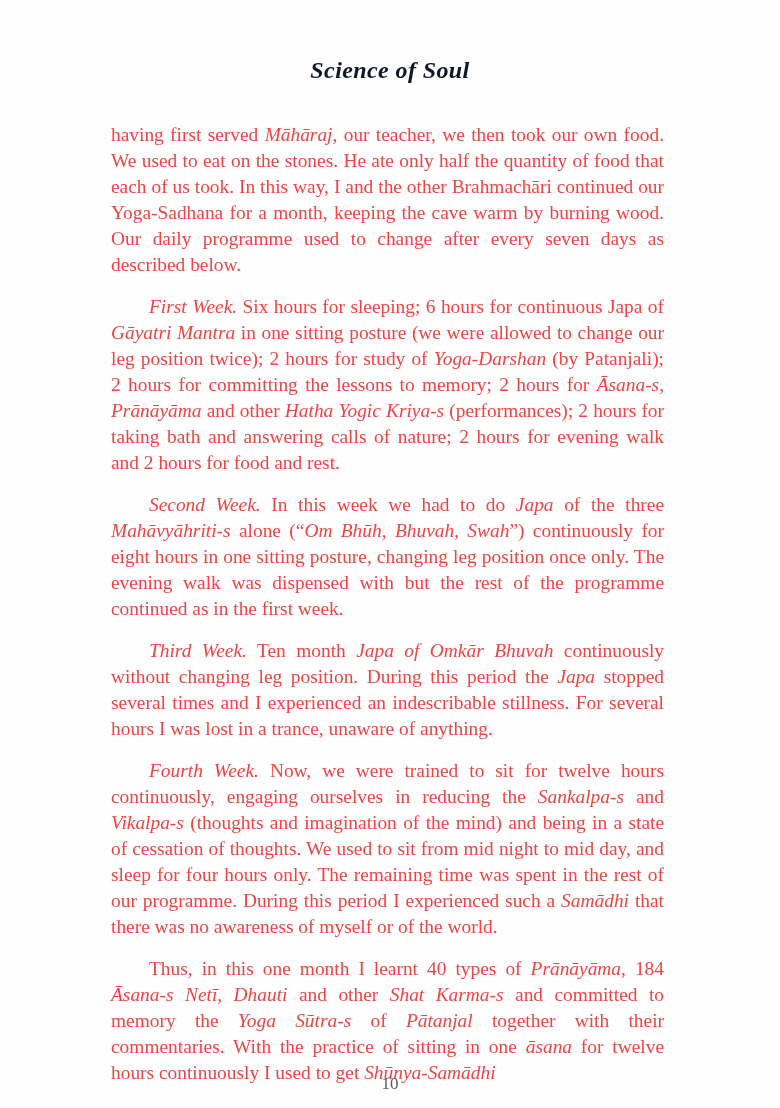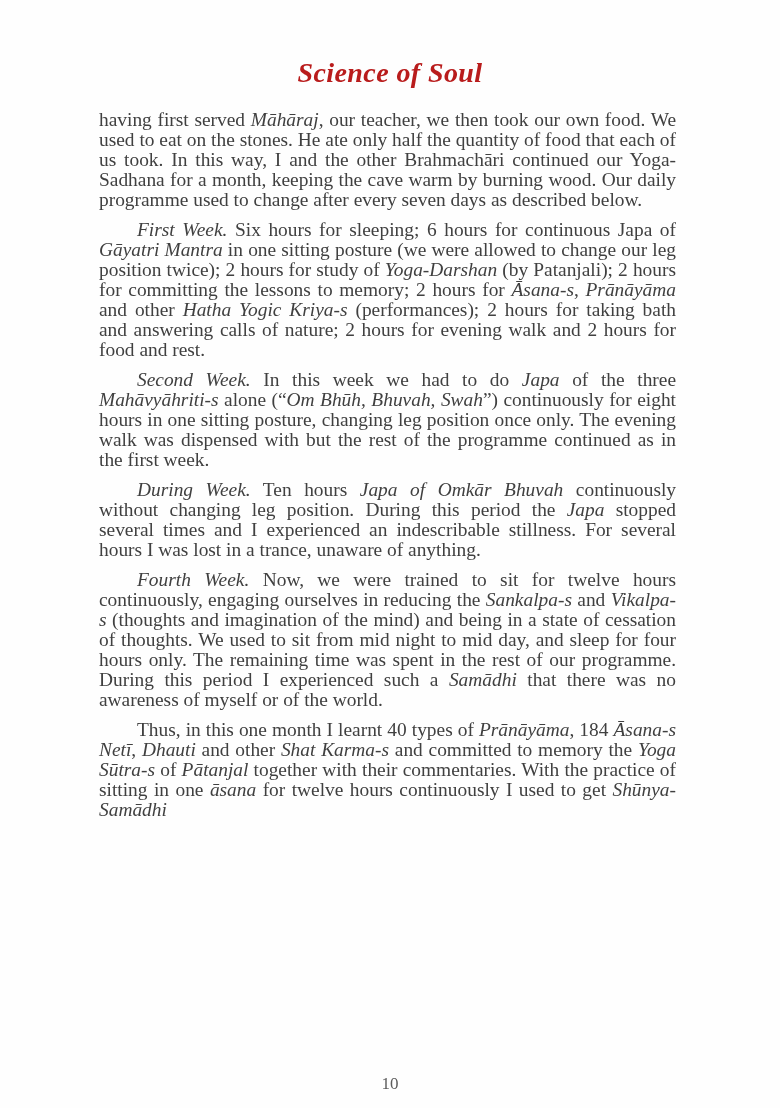--- a/index.html
+++ b/index.html
@@ -23,37 +23,37 @@
     background: #fefefe;
   }
   .running-header {
     position: absolute;
     left: 0;
     top: 57px;
     width: 780px;
     text-align: center;
     font-weight: bold;
     font-style: italic;
-    font-size: 28px;
+    font-size: 24px;
     letter-spacing: 0.4px;
-    color: #b91c1c;
+    color: #0f172a;
   }
   .body-col {
     position: absolute;
     left: 95px;
     top: 106px;
     width: 585px;
   }
   p.para {
-    margin: 4px;
+    margin: 16px;
     font-size: 19.4px;
-    line-height: 20px;
+    line-height: 26px;
     text-align: justify;
     text-justify: inter-word;
-    color: #404040;
+    color: #ef4444;
     hyphens: none;
   }
   p.para + p.para {
     margin-top: 10px;
   }
   p.indent {
     text-indent: 38px;
   }
   .run-in {
     font-weight: normal;
@@ -76,20 +76,20 @@
 <body>
 
 <div class="page">
 
   <div class="running-header">Science of Soul</div>
 
   <div class="body-col" id="body-col">
       <p class="para"><span>having first served </span><span class="it">Māhāraj</span><span>, our teacher, we then took our own food. We used to eat on the stones. He ate only half the quantity of food that each of us took. In this way, I and the other Brahmachāri continued our Yoga-Sadhana for a month, keeping the cave warm by burning wood. Our daily programme used to change after every seven days as described below.</span></p>
       <p class="para indent"><span class="run-in">First Week.</span><span> Six hours for sleeping; 6 hours for continuous Japa of </span><span class="it">Gāyatri Mantra</span><span> in one sitting posture (we were allowed to change our leg position twice); 2 hours for study of </span><span class="it">Yoga-Darshan</span><span> (by Patanjali); 2 hours for committing the lessons to memory; 2 hours for </span><span class="it">Āsana-s</span><span>, </span><span class="it">Prānāyāma</span><span> and other </span><span class="it">Hatha Yogic Kriya-s</span><span> (performances); 2 hours for taking bath and answering calls of nature; 2 hours for evening walk and 2 hours for food and rest.</span></p>
       <p class="para indent"><span class="run-in">Second Week.</span><span> In this week we had to do </span><span class="it">Japa</span><span> of the three </span><span class="it">Mahāvyāhriti-s</span><span> alone (“</span><span class="it">Om Bhūh, Bhuvah, Swah</span><span>”) continuously for eight hours in one sitting posture, changing leg position once only. The evening walk was dispensed with but the rest of the programme continued as in the first week.</span></p>
-      <p class="para indent"><span class="run-in">During Week.</span><span> Ten hours </span><span class="it">Japa of Omkār Bhuvah</span><span> continuously without changing leg position. During this period the </span><span class="it">Japa</span><span> stopped several times and I experienced an indescribable stillness. For several hours I was lost in a trance, unaware of anything.</span></p>
+      <p class="para indent"><span class="run-in">Third Week.</span><span> Ten month </span><span class="it">Japa of Omkār Bhuvah</span><span> continuously without changing leg position. During this period the </span><span class="it">Japa</span><span> stopped several times and I experienced an indescribable stillness. For several hours I was lost in a trance, unaware of anything.</span></p>
       <p class="para indent"><span class="run-in">Fourth Week.</span><span> Now, we were trained to sit for twelve hours continuously, engaging ourselves in reducing the </span><span class="it">Sankalpa-s</span><span> and </span><span class="it">Vikalpa-s</span><span> (thoughts and imagination of the mind) and being in a state of cessation of thoughts. We used to sit from mid night to mid day, and sleep for four hours only. The remaining time was spent in the rest of our programme. During this period I experienced such a </span><span class="it">Samādhi</span><span> that there was no awareness of myself or of the world.</span></p>
       <p class="para indent"><span>Thus, in this one month I learnt 40 types of </span><span class="it">Prānāyāma</span><span>, 184 </span><span class="it">Āsana-s Netī</span><span>, </span><span class="it">Dhauti</span><span> and other </span><span class="it">Shat Karma-s</span><span> and committed to memory the </span><span class="it">Yoga Sūtra-s</span><span> of </span><span class="it">Pātanjal</span><span> together with their commentaries. With the practice of sitting in one </span><span class="it">āsana</span><span> for twelve hours continuously I used to get </span><span class="it">Shūnya-Samādhi</span></p>
     </div>
 
   <div class="folio">10</div>
 
 </div>
 
 </body></html>

